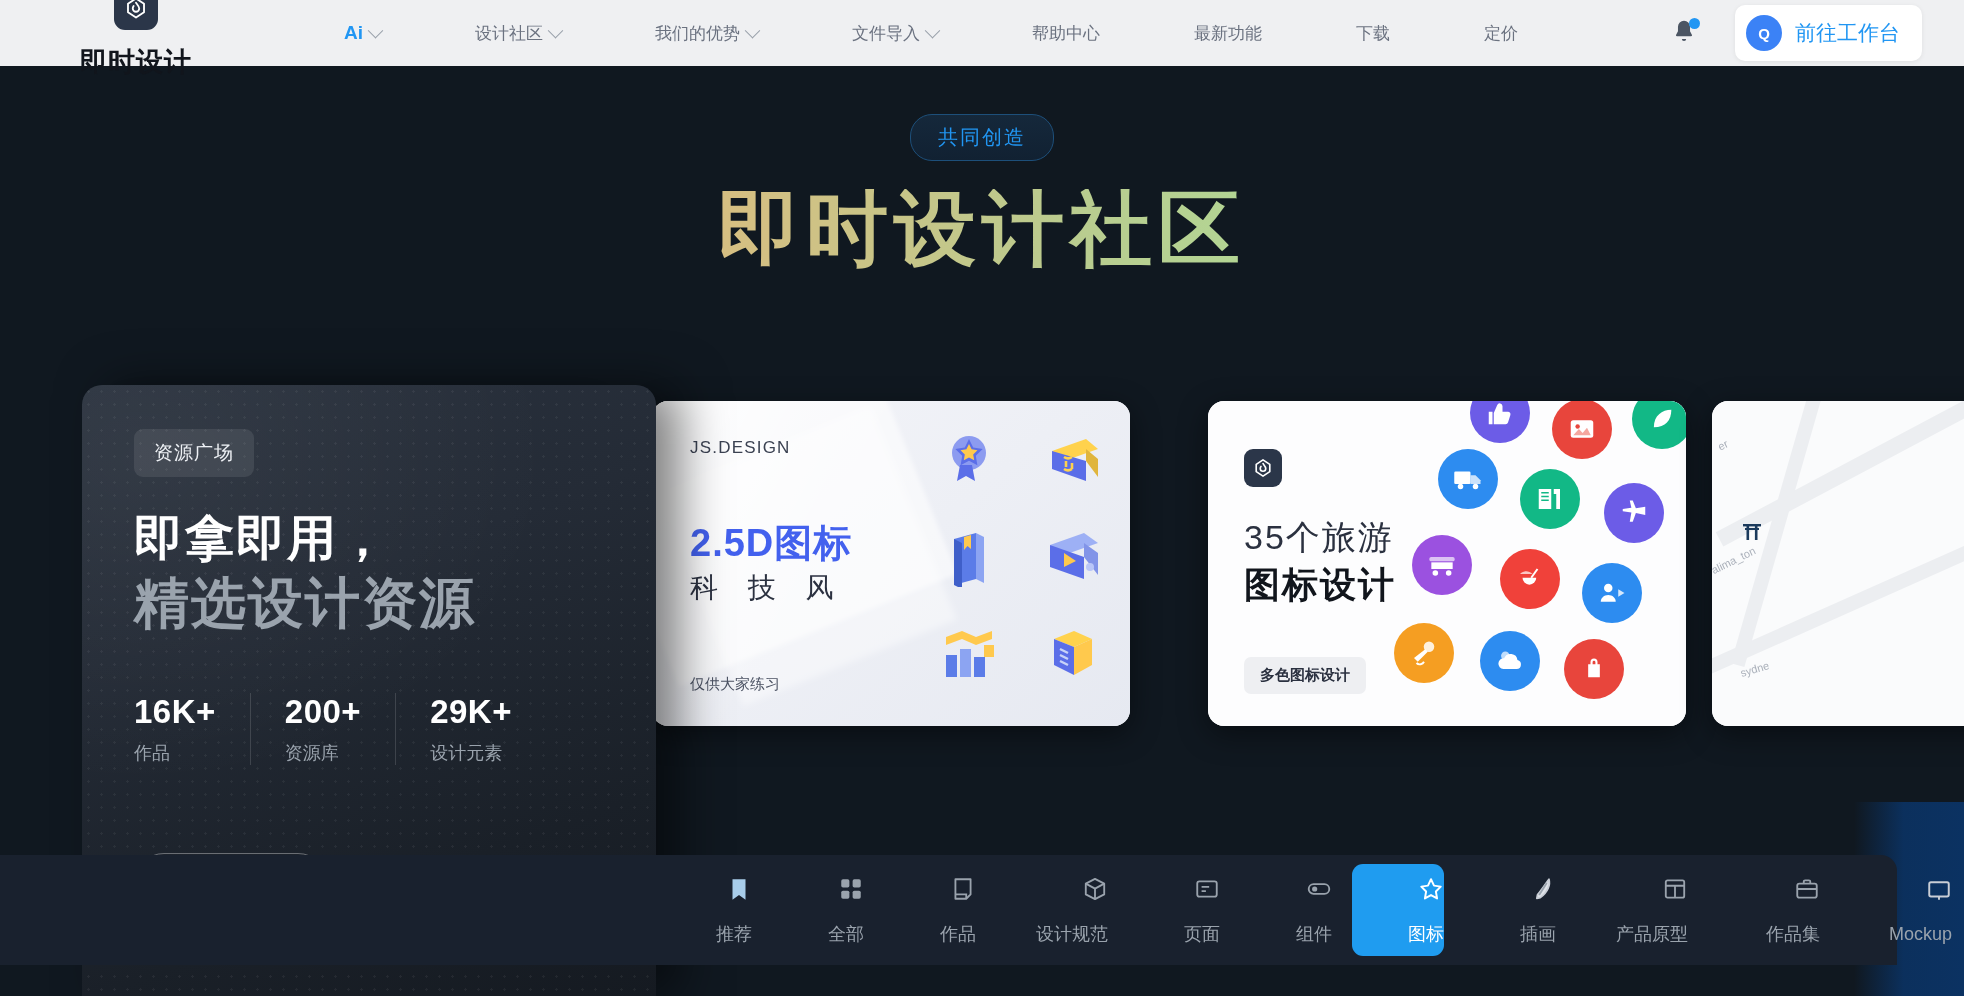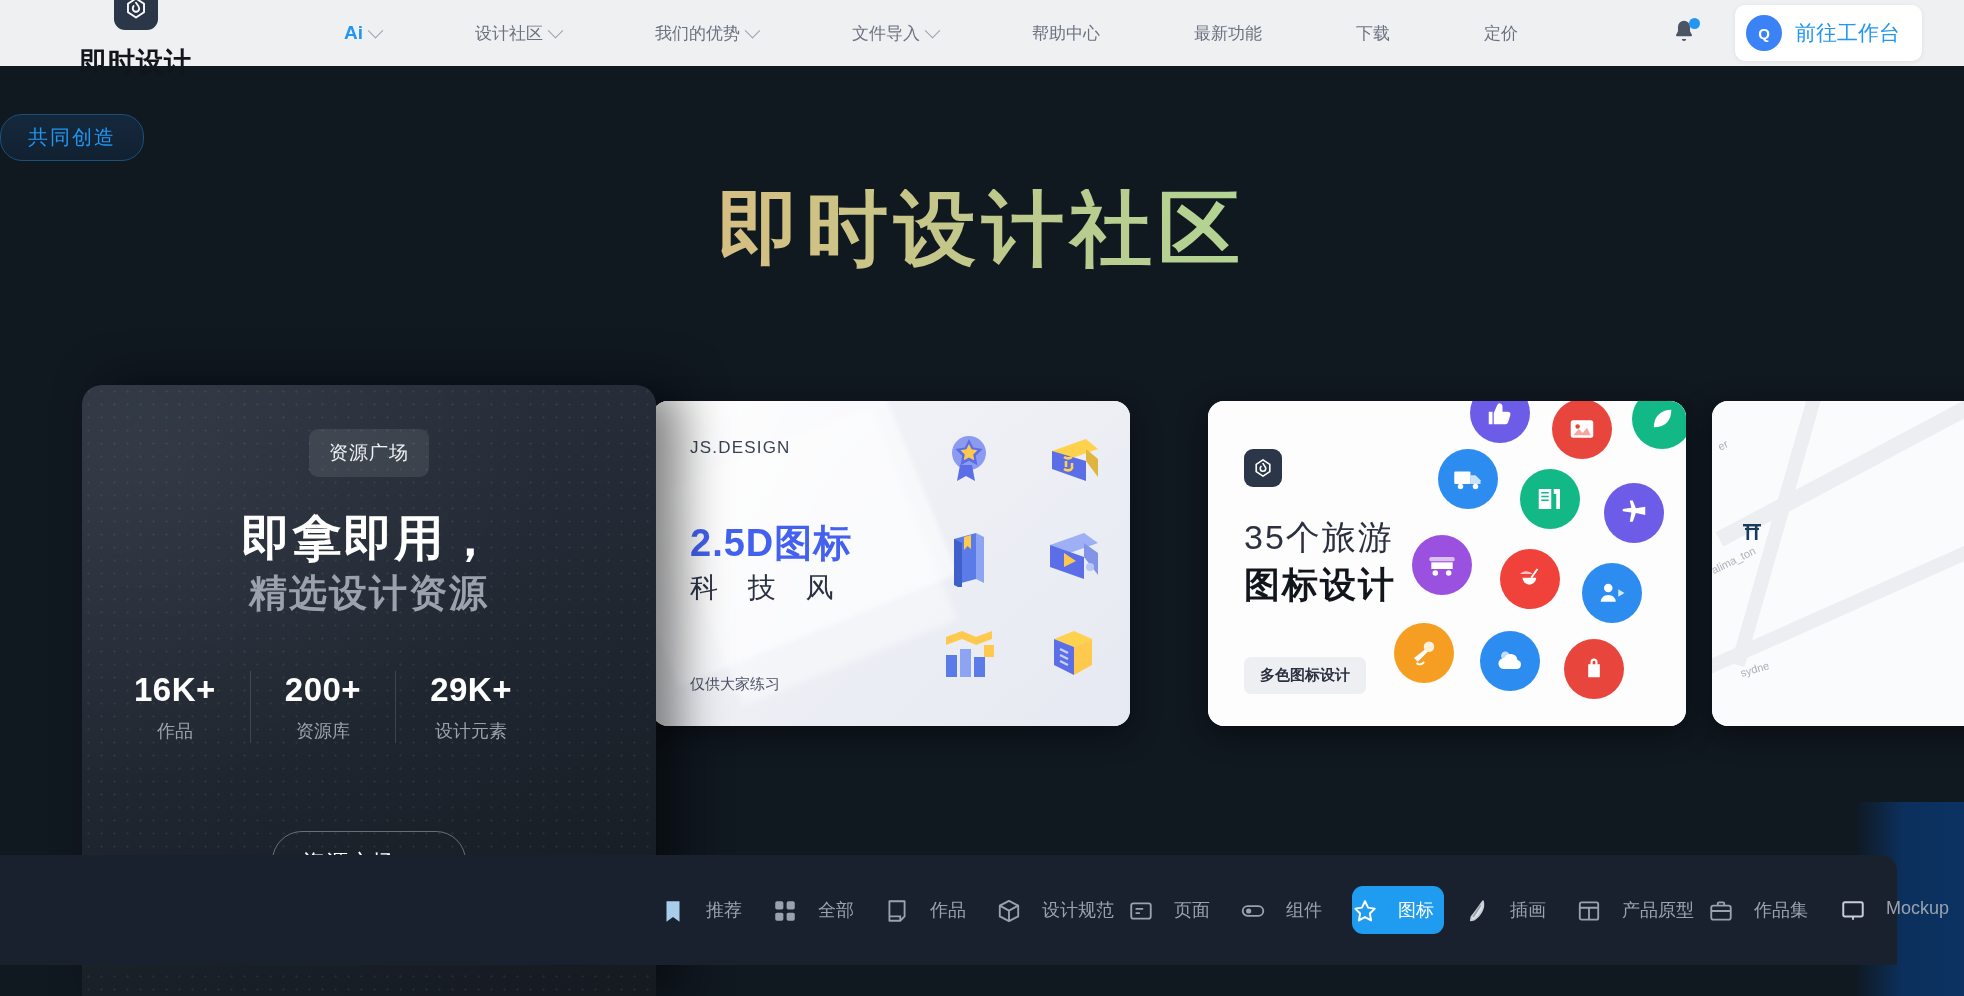--- a/index.html
+++ b/index.html
@@ -66,21 +66,21 @@
   }
   .workbench-label { font-size: 21px; color: #2196f3; font-weight: 500; }
 
   
   .hero {
     position: absolute; top: 66px; left: 0;
     width: 1964px; height: 930px;
     background: #101820;
     overflow: hidden;
   }
-  .badge-wrap { display: flex; justify-content: flex-start; margin-top: 48px; }
+  .badge-wrap { display: flex; justify-content: center; margin-top: 48px; }
   .badge {
     border: 1px solid #1d4f7a; border-radius: 22px;
     background: linear-gradient(180deg,#15283b 0%,#112132 100%);
     color: #2196f3; font-size: 20px; font-weight: 500;
     padding: 9px 27px; letter-spacing: 2px;
   }
   .hero-title {
     margin-top: 28px;
     text-align: center;
     font-size: 82px; font-weight: bold;
@@ -222,35 +222,35 @@
       linear-gradient(160deg,#2a323e 0%,#242b36 35%,#1a2028 75%,#151a21 100%);
     z-index: 10;
     overflow: hidden;
     box-shadow: 24px 0 48px rgba(0,0,0,.5);
   }
   .promo .dots {
     position: absolute; inset: 0;
     background-image: radial-gradient(rgba(255,255,255,.055) 1.1px, transparent 1.2px);
     background-size: 13px 13px;
   }
-  .promo-inner { position: relative; padding: 44px 52px; text-align: center; }
+  .promo-inner { position: relative; padding: 44px 52px; }
   .promo-chip {
     display: inline-block;
     background: rgba(255,255,255,.09);
     border-radius: 9px;
     padding: 11px 20px;
     font-size: 19px; color: #eef1f5; letter-spacing: 1px;
   }
   .promo-h1 {
     margin-top: 30px;
     font-size: 49px; font-weight: bold; color: #ffffff;
     letter-spacing: 2px; line-height: 1.27;
   }
   .promo-h2 {
-    font-size: 38px; font-weight: bold; color: #9aa3ad;
+    font-size: 55px; font-weight: bold; color: #9aa3ad;
     letter-spacing: 2px; line-height: 1.27;
   }
   .stats { display: flex; margin-top: 54px; }
   .stat { padding-right: 34px; margin-right: 34px; border-right: 1px solid rgba(255,255,255,.14); }
   .stat:last-child { border-right: none; }
   .stat-num { font-size: 33px; font-weight: bold; color: #fff; letter-spacing: .5px; }
   .stat-lbl { font-size: 18px; color: #9aa3ad; margin-top: 10px; }
   .promo-cta {
     margin-top: 88px;
     display: inline-flex; align-items: center; gap: 16px;
@@ -266,21 +266,21 @@
     position: absolute; left: 0; top: 855px;
     width: 1897px; height: 110px;
     background: #19212e;
     border-top-right-radius: 16px;
     display: flex; align-items: center;
     padding-left: 660px;
     z-index: 20;
   }
   .tab {
     width: 92px; min-width: 92px;
-    display: flex; flex-direction: row; align-items: flex-start; gap: 20px;
+    display: flex; flex-direction: column; align-items: flex-end; gap: 20px;
     padding: 12px 0 10px; border-radius: 11px;
     cursor: pointer; margin-right: 20px;
   }
   .tab .tab-label { font-size: 18px; color: #9aa3ad; white-space: nowrap; }
   .tab .tab-ico { width: 26px; height: 26px; display: block; }
   .tab.active { background: #1f9cf0; }
   .tab.active .tab-label { color: #fff; }
   .tab.wide { width: 112px; min-width: 112px; }
 </style>
 </head>

